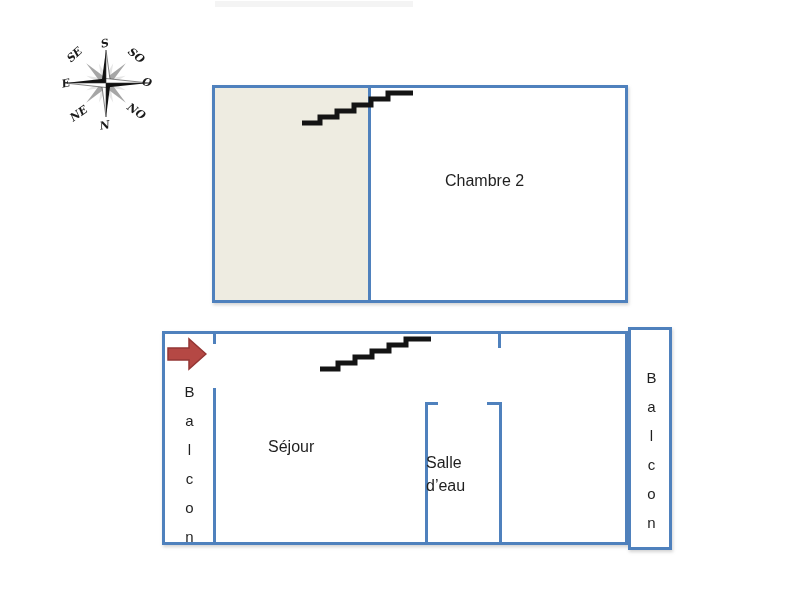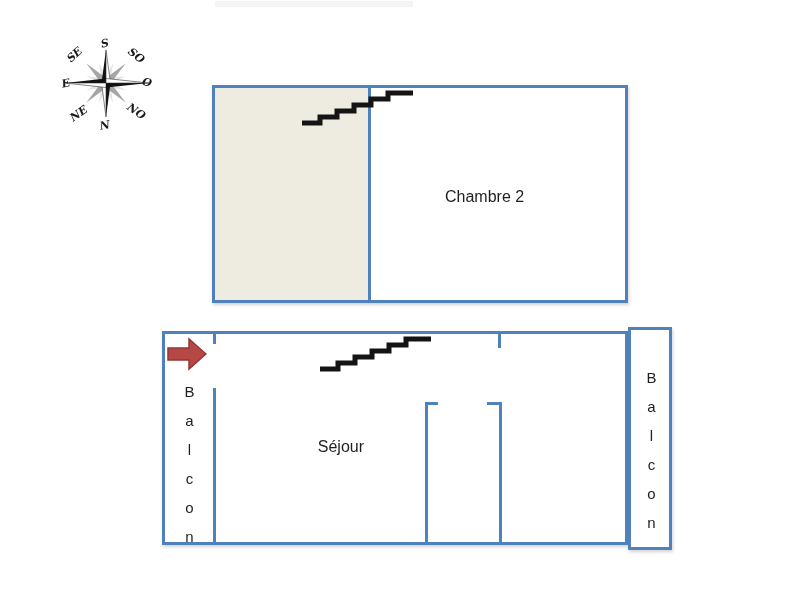--- a/index.html
+++ b/index.html
@@ -20,22 +20,22 @@
   .right-balcony-rect{left:628px;top:327px;width:44px;height:223px;box-shadow:1px 2px 3px rgba(130,130,130,.35);}
   .beige-fill{left:215px;top:88px;width:153px;height:212px;background:var(--beige);}
   .wall-v{background:var(--wall);width:3px;}
   .upper-divider{left:368px;top:88px;height:212px;}
   .balcony-stub{left:213px;top:334px;height:10px;}
   .balcony-wall{left:213px;top:388px;height:154px;}
   .hall-stub{left:498px;top:334px;height:14px;}
   .bath-wall-left{left:425px;top:402px;width:13px;height:140px;border-left:3px solid var(--wall);border-top:3px solid var(--wall);}
   .bath-wall-right{left:487px;top:402px;width:15px;height:140px;border-right:3px solid var(--wall);border-top:3px solid var(--wall);}
   .room-label{font-size:16px;line-height:27px;color:var(--text);}
-  .center{text-align:right;}
-  .chambre2-label{left:445px;top:183px;}
+  .center{text-align:left;}
+  .chambre2-label{left:445px;top:167px;}
   .sejour-label{left:268px;top:433px;width:96px;}
   .salle-label{left:426px;top:451px;width:74px;line-height:23px;}
   .chambre1-label{left:518px;top:436px;width:102px;}
   .v-text{
     writing-mode:vertical-rl;text-orientation:upright;
     font-size:15px;letter-spacing:12px;color:var(--text);height:175px;width:18px;
   }
   .balcon-left-text{left:180px;top:383px;}
   .balcon-right-text{left:642px;top:369px;}
   .stairs-svg path{stroke:var(--stairs);stroke-width:5;fill:none;}
@@ -116,18 +116,22 @@
   </svg>
 
   <svg class="abs stairs-svg" style="left:318px;top:332px;" width="115" height="40" viewBox="0 0 115 40">
     <path d="M2,37 H20 V31 H37 V25 H54 V19 H71 V13 H88 V7 H113"></path>
   </svg>
 
   <div class="abs v-text balcon-left-text">Balcon</div>
 
   <div class="abs room-label center sejour-label">Séjour</div>
 
+  <div class="abs room-label center salle-label">
+    <div>Salle</div>
+    <div>d’eau</div>
+  </div>
 
 
   <div class="abs plan-rect right-balcony-rect"></div>
   <div class="abs v-text balcon-right-text">Balcon</div>
 
 </div>
 
 </body></html>

